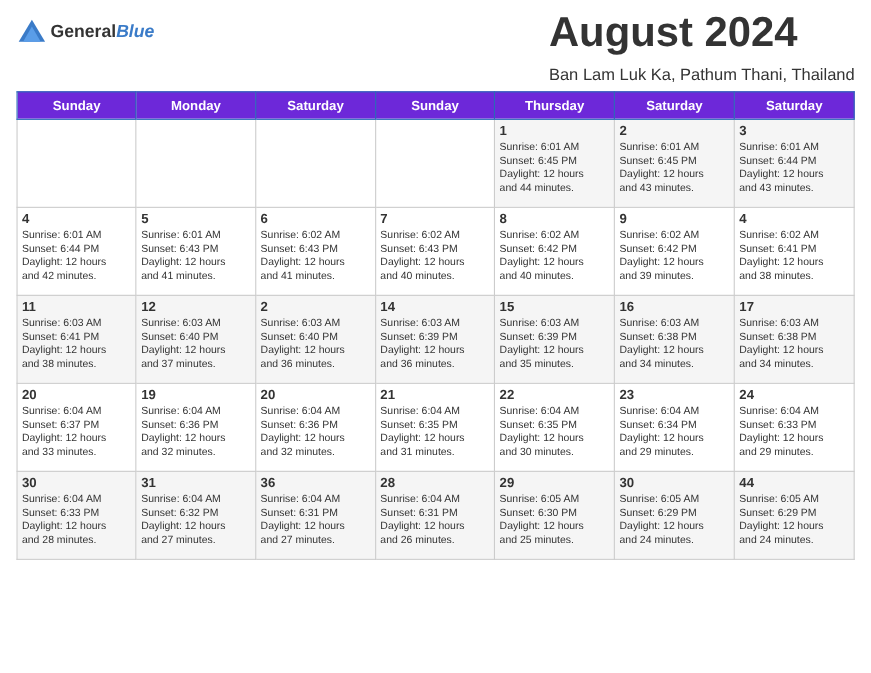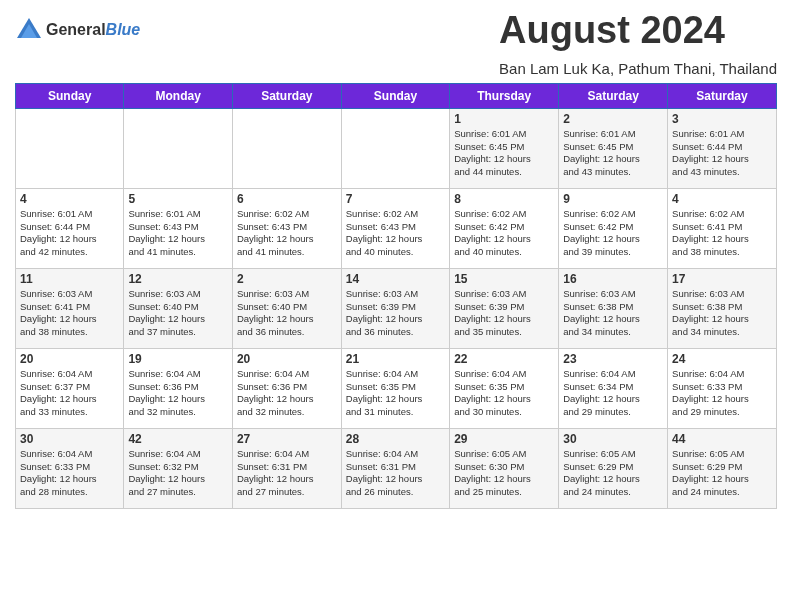--- a/index.html
+++ b/index.html
@@ -242,25 +242,25 @@
           <span class="day-num">24</span>
           <div class="day-detail">Sunrise: 6:04 AM<br>Sunset: 6:33 PM<br>Daylight: 12 hours<br>and 29 minutes.</div>
         </td>
       </tr>
       <tr>
         <td>
           <span class="day-num">30</span>
           <div class="day-detail">Sunrise: 6:04 AM<br>Sunset: 6:33 PM<br>Daylight: 12 hours<br>and 28 minutes.</div>
         </td>
         <td>
-          <span class="day-num">42</span>
+          <span class="day-num">31</span>
           <div class="day-detail">Sunrise: 6:04 AM<br>Sunset: 6:32 PM<br>Daylight: 12 hours<br>and 27 minutes.</div>
         </td>
         <td>
-          <span class="day-num">27</span>
+          <span class="day-num">36</span>
           <div class="day-detail">Sunrise: 6:04 AM<br>Sunset: 6:31 PM<br>Daylight: 12 hours<br>and 27 minutes.</div>
         </td>
         <td>
           <span class="day-num">28</span>
           <div class="day-detail">Sunrise: 6:04 AM<br>Sunset: 6:31 PM<br>Daylight: 12 hours<br>and 26 minutes.</div>
         </td>
         <td>
           <span class="day-num">29</span>
           <div class="day-detail">Sunrise: 6:05 AM<br>Sunset: 6:30 PM<br>Daylight: 12 hours<br>and 25 minutes.</div>
         </td>

